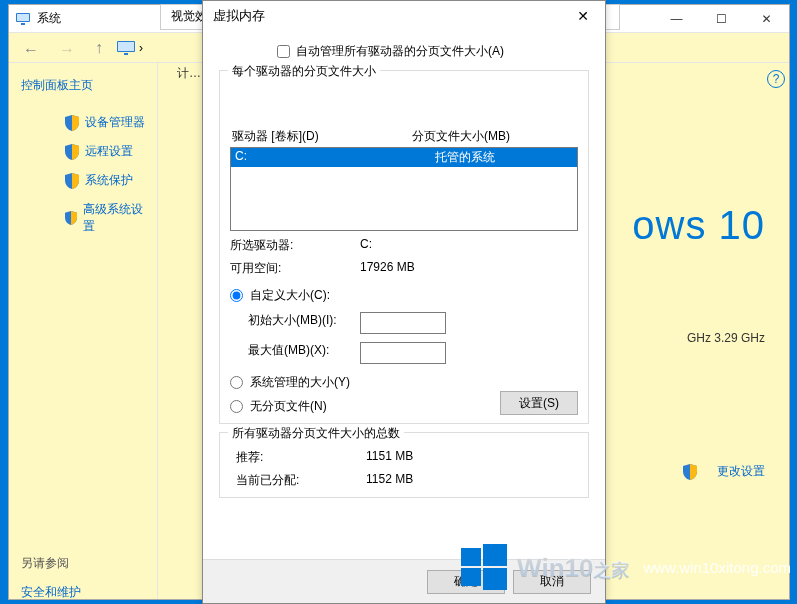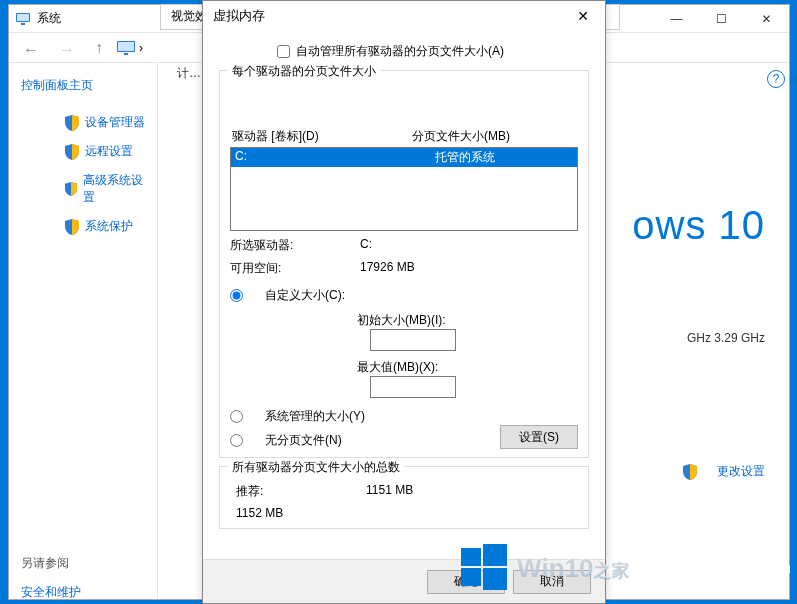--- a/index.html
+++ b/index.html
@@ -1,19 +1,19 @@
 <!DOCTYPE html>
 <html><head>
 <meta charset="utf-8">
 <style>
 * { box-sizing: border-box; margin: 0; padding: 0; font-family: "Microsoft YaHei", "Segoe UI", sans-serif; }
 body { background: #0078d7; width: 797px; height: 604px; position: relative; overflow: hidden; }
 
 
-.syswin { position: absolute; left: 8px; top: 4px; width: 782px; height: 596px; background: #ffffff; border: 1px solid #aaa; }
+.syswin { position: absolute; left: 8px; top: 4px; width: 782px; height: 596px; background: #fef9c3; border: 1px solid #aaa; }
 .syswin-titlebar { height: 28px; display: flex; align-items: center; padding: 0 6px; background: #fff; border-bottom: 1px solid #e5e5e5; }
 .syswin-titlebar .ico { width: 16px; height: 16px; margin-right: 6px; }
 .syswin-titlebar .title { font-size: 12px; color: #000; }
 .syswin-ctrls { position: absolute; right: 0; top: 0; display: flex; }
 .syswin-ctrls div { width: 45px; height: 28px; display: flex; align-items: center; justify-content: center; font-size: 12px; color: #333; }
 .syswin-nav { height: 30px; display: flex; align-items: center; padding: 0 8px; gap: 8px; border-bottom: 1px solid #e5e5e5; }
 .navarrow { color: #888; font-size: 16px; padding: 0 6px; }
 .navbread { display: flex; align-items: center; gap: 4px; font-size: 12px; }
 .navbread .monico { width: 18px; height: 14px; }
 .syswin-body { display: flex; height: calc(100% - 58px); }
@@ -45,23 +45,23 @@
 .grp { border: 1px solid #ddd; padding: 10px 10px 8px 10px; margin-bottom: 8px; position: relative; }
 .grp-title { position: absolute; top: -8px; left: 8px; background: #fff; padding: 0 4px; font-size: 12px; }
 .drvlist-hdr { display: flex; font-size: 12px; padding: 0 2px; margin-top: 47px; }
 .drvlist-hdr .c1 { width: 180px; }
 .drvlist { border: 1px solid #7a7a7a; height: 84px; background: #fff; margin-top: 2px; }
 .drvrow { display: flex; font-size: 12px; padding: 1px 4px; }
 .drvrow.selected { background: #0078d7; color: #fff; }
 .drvrow .c1 { width: 200px; }
 .inforow { display: flex; margin-top: 6px; }
 .inforow .lbl { width: 130px; }
-.radiorow { display: flex; align-items: center; gap: 22px; margin-top: 10px; }
+.radiorow { display: flex; align-items: center; gap: 7px; margin-top: 10px; }
 .radiorow input { width: 13px; height: 13px; }
-.sizerow { display: flex; align-items: center; margin: 8px 0 0 18px; flex-direction: column; }
+.sizerow { display: flex; align-items: flex-start; margin: 8px 0 0 18px; }
 .sizerow .lbl { width: 112px; }
 .sizerow input { width: 86px; height: 22px; border: 1px solid #7a7a7a; padding: 0 4px; font-size: 12px; }
 .btn { min-width: 78px; height: 24px; border: 1px solid #adadad; background: #e1e1e1; font-size: 12px; cursor: pointer; padding: 0 12px; }
 .totals .trow { display: flex; margin-top: 6px; padding-left: 6px; }
 .totals .trow .lbl { width: 130px; }
 .vm-footer { height: 44px; display: flex; justify-content: flex-end; align-items: center; gap: 8px; padding: 0 14px; background: #f0f0f0; border-top: 1px solid #ddd; }
 
 
 .watermark { position: absolute; right: 6px; bottom: 14px; display: flex; align-items: center; gap: 10px; color: #fff; z-index: 20; }
 .wmtext1 { font-size: 26px; font-weight: 700; background: linear-gradient(180deg,#fff,#cde6ff); -webkit-background-clip: text; background-clip: text; color: transparent; text-shadow: 0 1px 0 rgba(0,0,0,.15); }
@@ -115,28 +115,28 @@
             <path d="M7 0l7 2v5c0 5-3 8-7 9-4-1-7-4-7-9V2z" fill="#2b7cd3"></path>
             <path d="M7 0l7 2v5c0 5-3 8-7 9V0z" fill="#fdb813"></path>
           </svg>
         <span>远程设置</span>
       </div>
       <div class="sideitem">
         <svg class="shield" viewBox="0 0 14 16">
             <path d="M7 0l7 2v5c0 5-3 8-7 9-4-1-7-4-7-9V2z" fill="#2b7cd3"></path>
             <path d="M7 0l7 2v5c0 5-3 8-7 9V0z" fill="#fdb813"></path>
           </svg>
+        <span>系统保护</span>
+      </div>
+      <div class="sideitem">
+        <svg class="shield" viewBox="0 0 14 16">
+            <path d="M7 0l7 2v5c0 5-3 8-7 9-4-1-7-4-7-9V2z" fill="#2b7cd3"></path>
+            <path d="M7 0l7 2v5c0 5-3 8-7 9V0z" fill="#fdb813"></path>
+          </svg>
         <span>高级系统设置</span>
-      </div>
-      <div class="sideitem">
-        <svg class="shield" viewBox="0 0 14 16">
-            <path d="M7 0l7 2v5c0 5-3 8-7 9-4-1-7-4-7-9V2z" fill="#2b7cd3"></path>
-            <path d="M7 0l7 2v5c0 5-3 8-7 9V0z" fill="#fdb813"></path>
-          </svg>
-        <span>系统保护</span>
       </div>
       <div class="related-hdr">另请参阅</div>
       <div class="related-link">安全和维护</div>
     </div>
     <div class="maincontent">
       <div class="viewbasic">查</div>
       <div class="win10brand">ows 10</div>
       <div class="cpuinfo">GHz   3.29 GHz</div>
       <div class="changeset">
         <svg class="shield" viewBox="0 0 14 16">
@@ -215,20 +215,21 @@
       </div>
     </div>
 
     <div class="grp totals">
       <div class="grp-title">所有驱动器分页文件大小的总数</div>
       <div class="trow">
         <span class="lbl">推荐:</span>
         <span>1151 MB</span>
       </div>
       <div class="trow">
+        <span class="lbl">当前已分配:</span>
         <span>1152 MB</span>
       </div>
     </div>
   </div>
   <div class="vm-footer">
     <button class="btn">确定</button>
     <button class="btn">取消</button>
   </div>
 </div>
 

